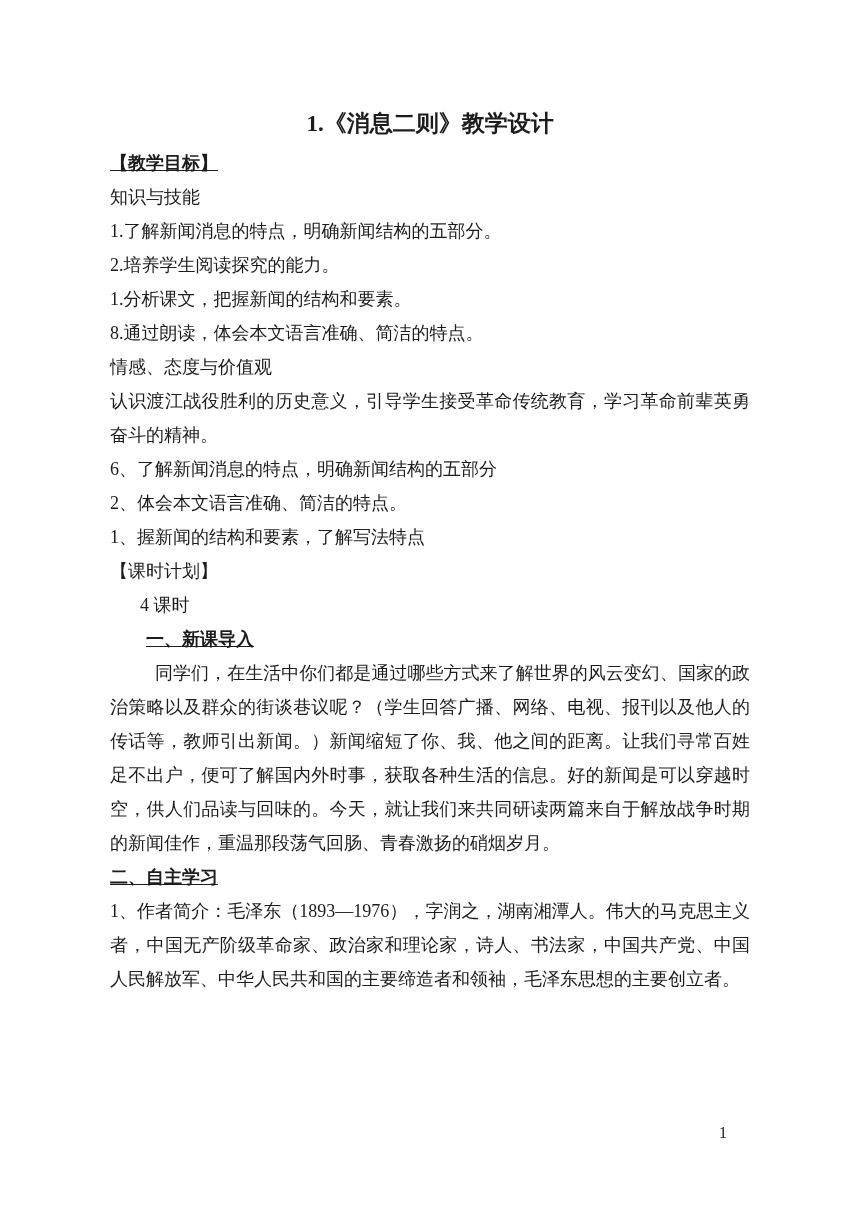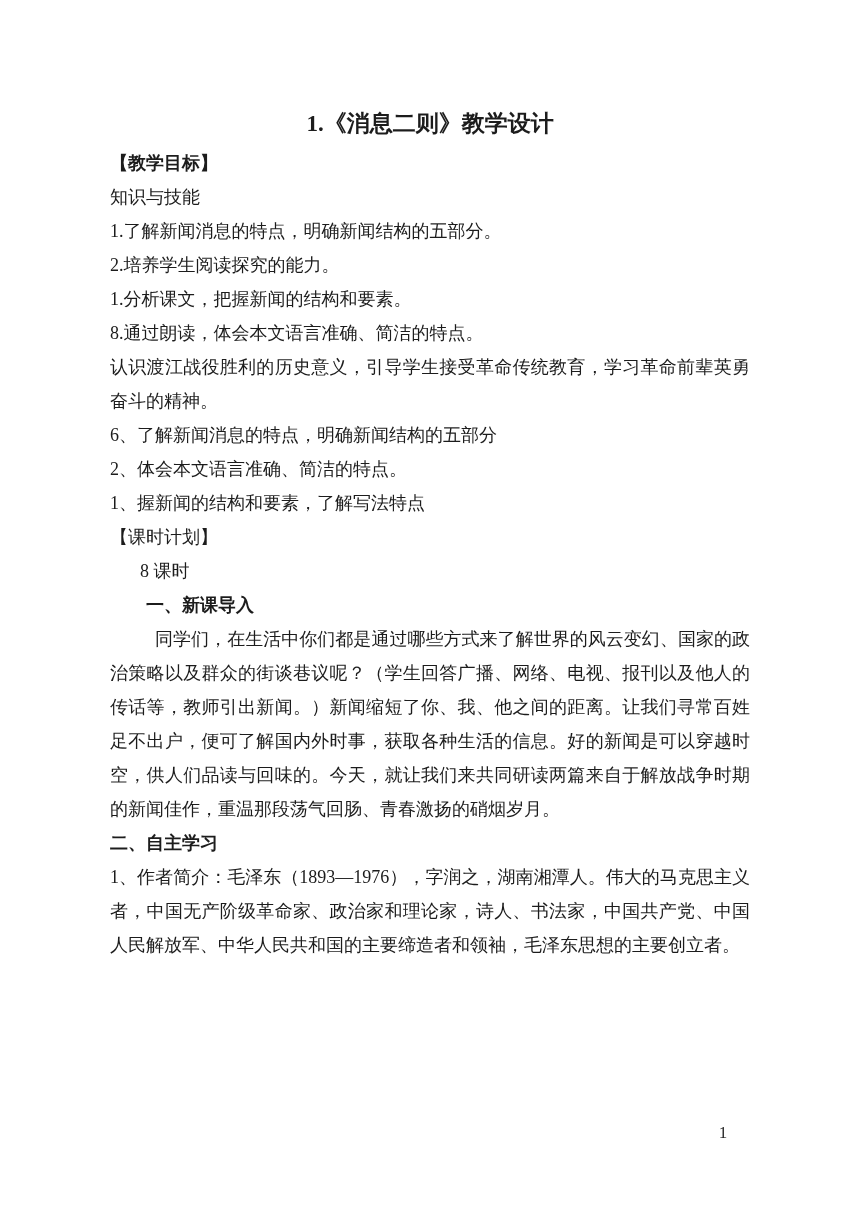--- a/index.html
+++ b/index.html
@@ -21,21 +21,21 @@
     line-height: 34px;
     text-align: center;
   }
   .content {
     width: 640px;
     margin: 5px auto 0 auto; 
     font-size: 18px;
     line-height: 34px;
   }
   .content p { margin: 0; }
-  .h    { font-weight: 700; }
+  .h    { font-weight: 700; text-decoration: underline; }
   .para { text-align: justify; }
   .ind1 { padding-left: 30px; }   
   .ind2 { padding-left: 36px; }   
   .indent-first { text-indent: 45px; } 
   .pagenum {
     position: absolute;
     top: 1122px;
     left: 716px;
     width: 14px;
     font-size: 17px;
@@ -51,26 +51,27 @@
 
   <h1 class="doc-title">1.《消息二则》教学设计</h1>
 
   <div class="content">
     <p class="h">【教学目标】</p>
     <p>知识与技能</p>
     <p>1.了解新闻消息的特点，明确新闻结构的五部分。</p>
     <p>2.培养学生阅读探究的能力。</p>
     <p>1.分析课文，把握新闻的结构和要素。</p>
     <p>8.通过朗读，体会本文语言准确、简洁的特点。</p>
+    <p>情感、态度与价值观</p>
     <p class="para">认识渡江战役胜利的历史意义，引导学生接受革命传统教育，学习革命前辈英勇奋斗的精神。</p>
     <p>6、了解新闻消息的特点，明确新闻结构的五部分</p>
     <p>2、体会本文语言准确、简洁的特点。</p>
     <p>1、握新闻的结构和要素，了解写法特点</p>
     <p>【课时计划】</p>
-    <p class="ind1">8 课时</p>
+    <p class="ind1">4 课时</p>
     <p class="h ind2">一、新课导入</p>
     <p class="para indent-first">同学们，在生活中你们都是通过哪些方式来了解世界的风云变幻、国家的政治策略以及群众的街谈巷议呢？（学生回答广播、网络、电视、报刊以及他人的传话等，教师引出新闻。）新闻缩短了你、我、他之间的距离。让我们寻常百姓足不出户，便可了解国内外时事，获取各种生活的信息。好的新闻是可以穿越时空，供人们品读与回味的。今天，就让我们来共同研读两篇来自于解放战争时期的新闻佳作，重温那段荡气回肠、青春激扬的硝烟岁月。</p>
     <p class="h">二、自主学习</p>
     <p class="para">1、作者简介：毛泽东（1893—1976），字润之，湖南湘潭人。伟大的马克思主义者，中国无产阶级革命家、政治家和理论家，诗人、书法家，中国共产党、中国人民解放军、中华人民共和国的主要缔造者和领袖，毛泽东思想的主要创立者。</p>
   </div>
 
   <div class="pagenum">1</div>
 
 </div>
 

